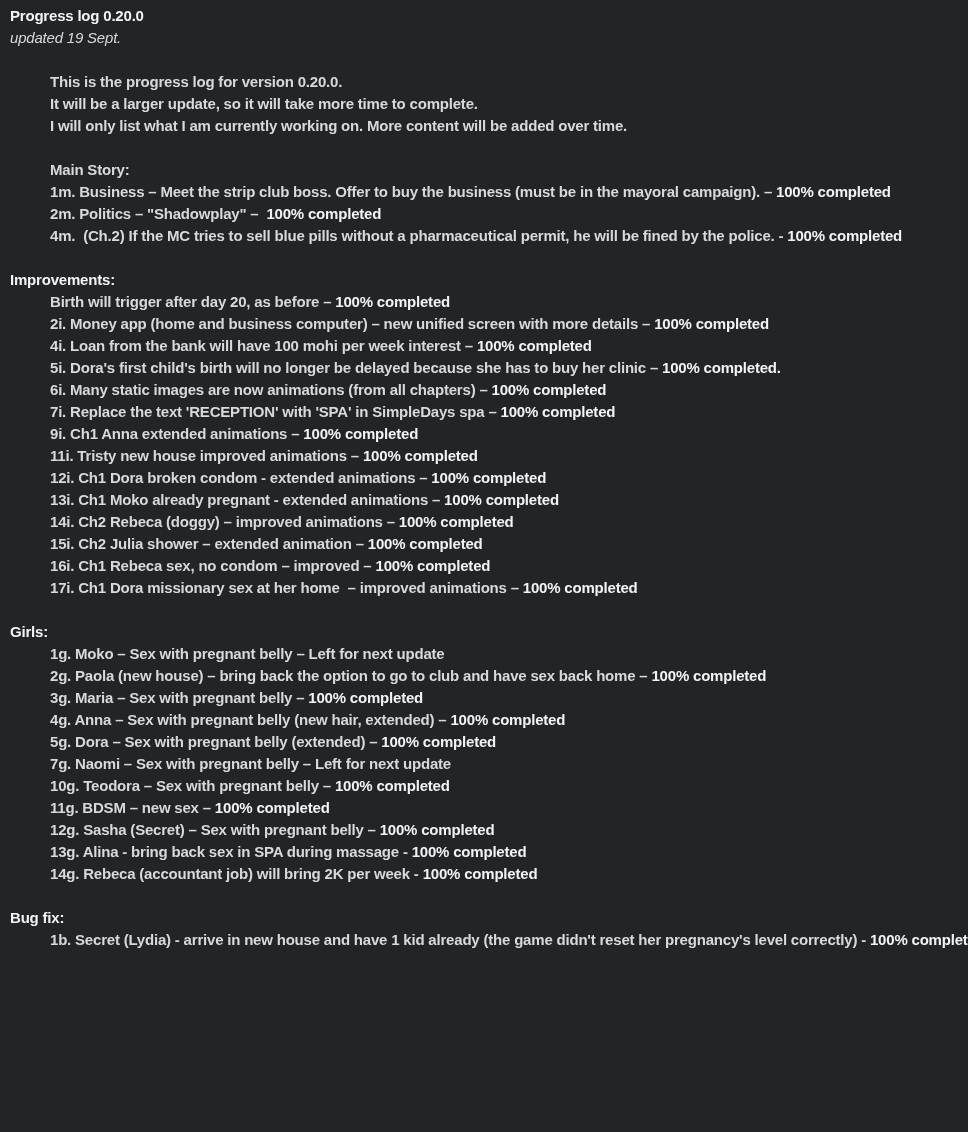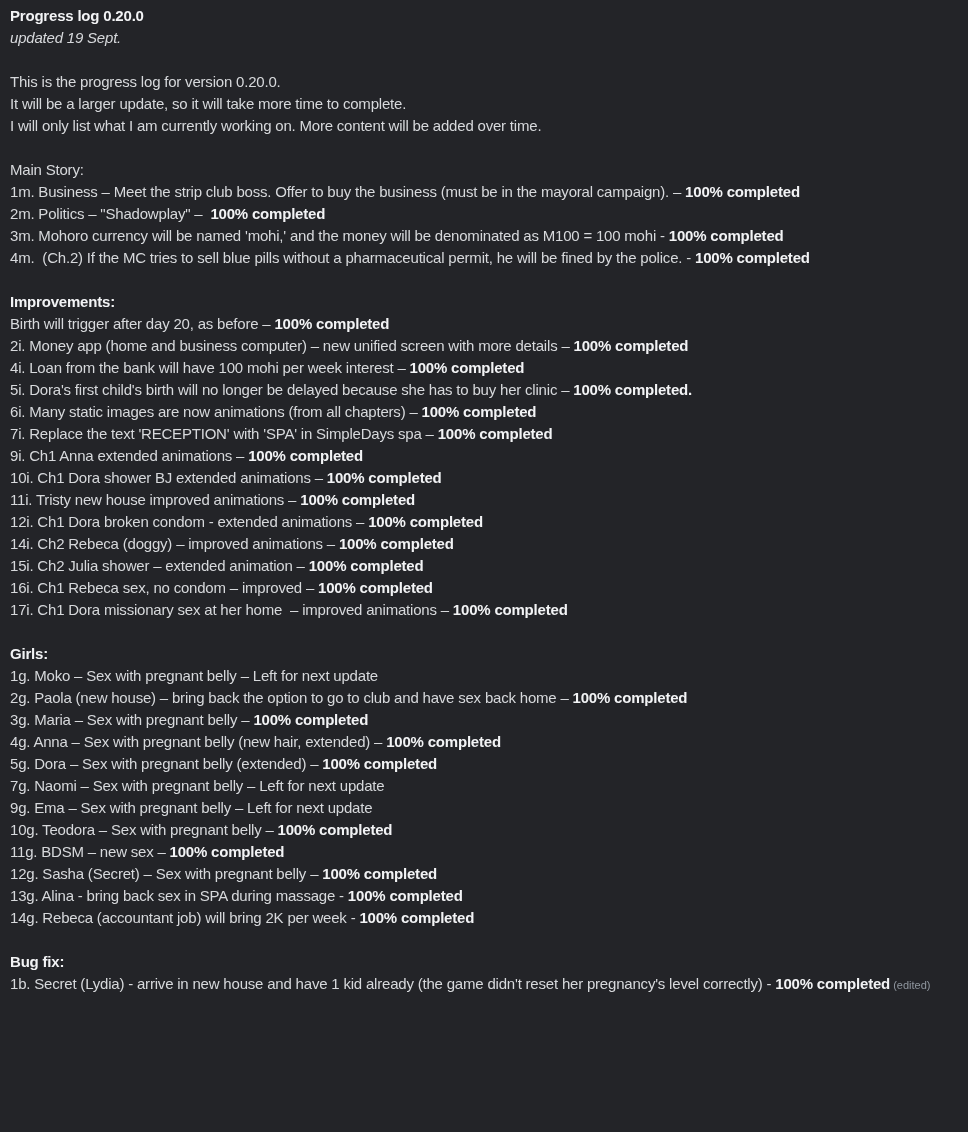--- a/index.html
+++ b/index.html
@@ -19,21 +19,21 @@
     font-size: 15px;
     letter-spacing: -0.2px;
     line-height: 22px;
     color: #d7d9dc;
     overflow: hidden;
   }
   .line {
     white-space: pre;
     min-height: 22px;
   }
-  .seg-normal { font-weight: 400; font-style: normal; }
+  .seg-normal { font-weight: 700; font-style: normal; margin-left: 40px; }
   .seg-bold   { font-weight: 700; color: #f2f3f5; }
   .seg-italic { font-style: italic; }
   .seg-edited {
     font-size: 11px;
     color: #8f969e;
     letter-spacing: 0;
   }
 </style>
 </head>
 <body>
@@ -43,47 +43,45 @@
       <div class="line"><span class="seg-bold">Progress log 0.20.0</span></div>
       <div class="line"><span class="seg-italic">updated 19 Sept.</span></div>
       <div class="line"></div>
       <div class="line"><span class="seg-normal">This is the progress log for version 0.20.0.</span></div>
       <div class="line"><span class="seg-normal">It will be a larger update, so it will take more time to complete.</span></div>
       <div class="line"><span class="seg-normal">I will only list what I am currently working on. More content will be added over time.</span></div>
       <div class="line"></div>
       <div class="line"><span class="seg-normal">Main Story:</span></div>
       <div class="line"><span class="seg-normal">1m. Business – Meet the strip club boss. Offer to buy the business (must be in the mayoral campaign). – </span><span class="seg-bold">100% completed</span></div>
       <div class="line"><span class="seg-normal">2m. Politics – "Shadowplay" –  </span><span class="seg-bold">100% completed</span></div>
-      <div class="line"><span class="seg-normal">3m. Mohoro currency will be named 'mohi,' and the money will be denominated as M100 = 100 mohi - </span><span class="seg-bold">100% completed</span></div>
       <div class="line"><span class="seg-normal">4m.  (Ch.2) If the MC tries to sell blue pills without a pharmaceutical permit, he will be fined by the police. - </span><span class="seg-bold">100% completed</span></div>
       <div class="line"></div>
       <div class="line"><span class="seg-bold">Improvements:</span></div>
       <div class="line"><span class="seg-normal">Birth will trigger after day 20, as before – </span><span class="seg-bold">100% completed</span></div>
       <div class="line"><span class="seg-normal">2i. Money app (home and business computer) – new unified screen with more details – </span><span class="seg-bold">100% completed</span></div>
       <div class="line"><span class="seg-normal">4i. Loan from the bank will have 100 mohi per week interest – </span><span class="seg-bold">100% completed</span></div>
       <div class="line"><span class="seg-normal">5i. Dora's first child's birth will no longer be delayed because she has to buy her clinic – </span><span class="seg-bold">100% completed.</span></div>
       <div class="line"><span class="seg-normal">6i. Many static images are now animations (from all chapters) – </span><span class="seg-bold">100% completed</span></div>
       <div class="line"><span class="seg-normal">7i. Replace the text 'RECEPTION' with 'SPA' in SimpleDays spa – </span><span class="seg-bold">100% completed</span></div>
       <div class="line"><span class="seg-normal">9i. Ch1 Anna extended animations – </span><span class="seg-bold">100% completed</span></div>
-      <div class="line"><span class="seg-normal">10i. Ch1 Dora shower BJ extended animations – </span><span class="seg-bold">100% completed</span></div>
       <div class="line"><span class="seg-normal">11i. Tristy new house improved animations – </span><span class="seg-bold">100% completed</span></div>
       <div class="line"><span class="seg-normal">12i. Ch1 Dora broken condom - extended animations – </span><span class="seg-bold">100% completed</span></div>
+      <div class="line"><span class="seg-normal">13i. Ch1 Moko already pregnant - extended animations – </span><span class="seg-bold">100% completed</span></div>
       <div class="line"><span class="seg-normal">14i. Ch2 Rebeca (doggy) – improved animations – </span><span class="seg-bold">100% completed</span></div>
       <div class="line"><span class="seg-normal">15i. Ch2 Julia shower – extended animation – </span><span class="seg-bold">100% completed</span></div>
       <div class="line"><span class="seg-normal">16i. Ch1 Rebeca sex, no condom – improved – </span><span class="seg-bold">100% completed</span></div>
       <div class="line"><span class="seg-normal">17i. Ch1 Dora missionary sex at her home  – improved animations – </span><span class="seg-bold">100% completed</span></div>
       <div class="line"></div>
       <div class="line"><span class="seg-bold">Girls:</span></div>
       <div class="line"><span class="seg-normal">1g. Moko – Sex with pregnant belly – Left for next update</span></div>
       <div class="line"><span class="seg-normal">2g. Paola (new house) – bring back the option to go to club and have sex back home – </span><span class="seg-bold">100% completed</span></div>
       <div class="line"><span class="seg-normal">3g. Maria – Sex with pregnant belly – </span><span class="seg-bold">100% completed</span></div>
       <div class="line"><span class="seg-normal">4g. Anna – Sex with pregnant belly (new hair, extended) – </span><span class="seg-bold">100% completed</span></div>
       <div class="line"><span class="seg-normal">5g. Dora – Sex with pregnant belly (extended) – </span><span class="seg-bold">100% completed</span></div>
       <div class="line"><span class="seg-normal">7g. Naomi – Sex with pregnant belly – Left for next update</span></div>
-      <div class="line"><span class="seg-normal">9g. Ema – Sex with pregnant belly – Left for next update</span></div>
       <div class="line"><span class="seg-normal">10g. Teodora – Sex with pregnant belly – </span><span class="seg-bold">100% completed</span></div>
       <div class="line"><span class="seg-normal">11g. BDSM – new sex – </span><span class="seg-bold">100% completed</span></div>
       <div class="line"><span class="seg-normal">12g. Sasha (Secret) – Sex with pregnant belly – </span><span class="seg-bold">100% completed</span></div>
       <div class="line"><span class="seg-normal">13g. Alina - bring back sex in SPA during massage - </span><span class="seg-bold">100% completed</span></div>
       <div class="line"><span class="seg-normal">14g. Rebeca (accountant job) will bring 2K per week - </span><span class="seg-bold">100% completed</span></div>
       <div class="line"></div>
       <div class="line"><span class="seg-bold">Bug fix:</span></div>
       <div class="line"><span class="seg-normal">1b. Secret (Lydia) - arrive in new house and have 1 kid already (the game didn't reset her pregnancy's level correctly) - </span><span class="seg-bold">100% completed</span><span class="seg-edited"> (edited)</span></div>
     </div>
 </div>

